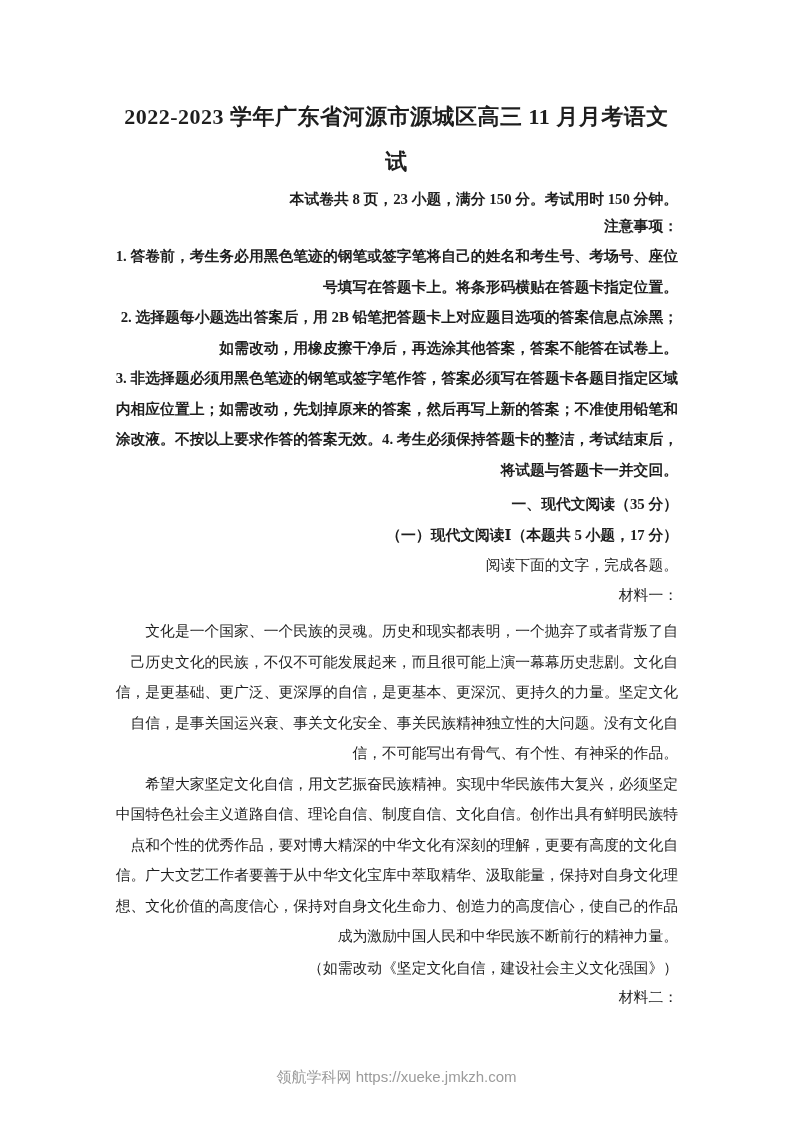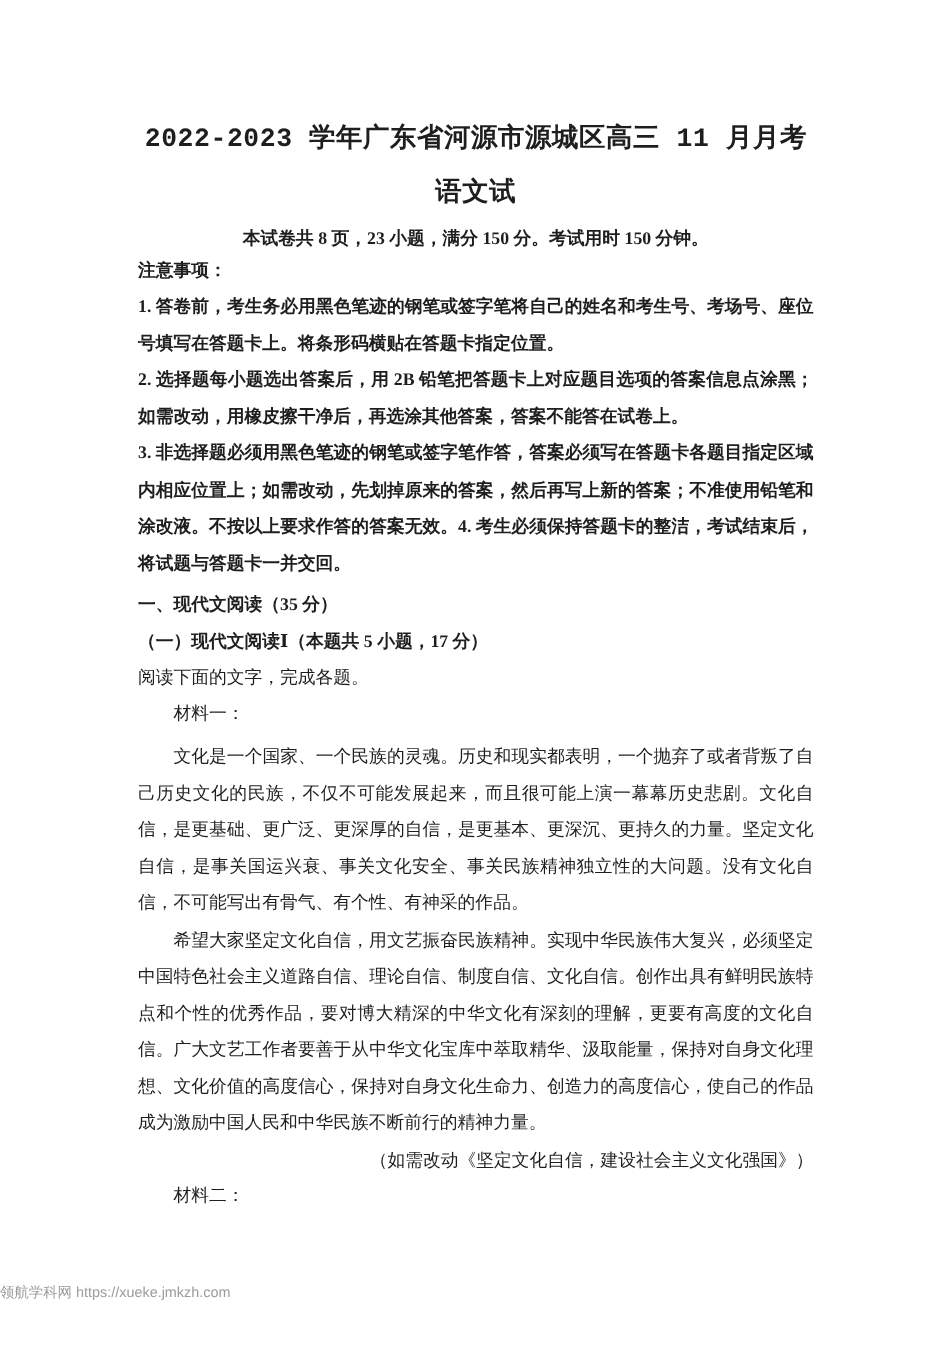--- a/index.html
+++ b/index.html
@@ -15,52 +15,52 @@
     overflow: hidden;
   }
   .content {
     position: absolute;
     left: 115px;
     top: 0;
     width: 563px;
     font-size: 14.8px;
     line-height: 30.5px;
   }
-  .content p { margin: 0; }
+  .content p { margin: 0; text-align: right; }
   .doc-title {
     margin: 94px 0 0 0;
     font-size: 22px;
     line-height: 45px;
     font-weight: 700;
     text-align: center;
     letter-spacing: 0.5px;
   }
-  .doc-title .tline { display: block; font-family: Liberation Mono, monospace; }
+  .doc-title .tline { display: block; }
   .subtitle {
     text-align: center;
     font-weight: 700;
   }
   .bold { font-weight: 700; }
   .notice-heading { margin-top: -4px !important; }
   .just {
     text-align: justify;
     text-justify: inter-ideograph;
   }
   .sec-heading { margin-top: 4px !important; }
   .indent { text-indent: 2em; font-family: Liberation Mono, monospace; }
   .para-gap { margin-top: 6px !important; }
   .src-line { text-align: right; }
   .footer {
     position: absolute;
     left: 0;
     top: 1062px;
     width: 100%;
-    text-align: left;
+    text-align: center;
     color: #9b9b9b;
-    font-size: 12px;
+    font-size: 15px;
     line-height: 30px;
     font-family: "Liberation Sans", "DejaVu Sans", sans-serif;
   }
 </style>
 </head>
 <body>
 
 <div class="page">
   <div class="content">
 

